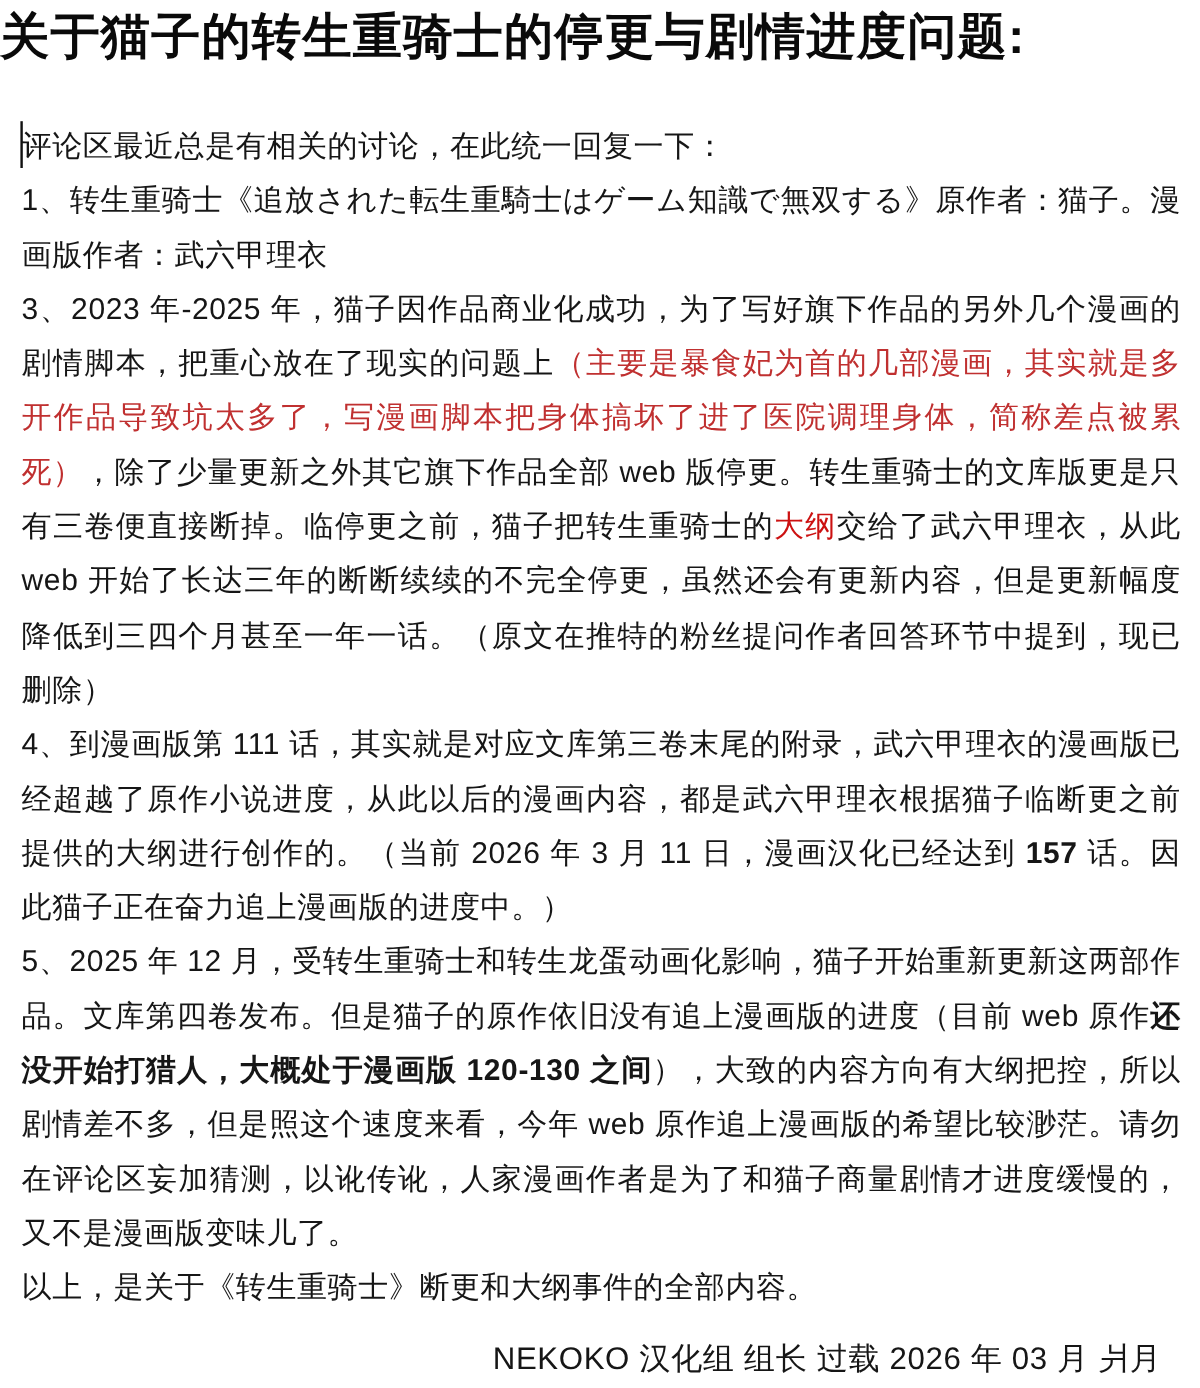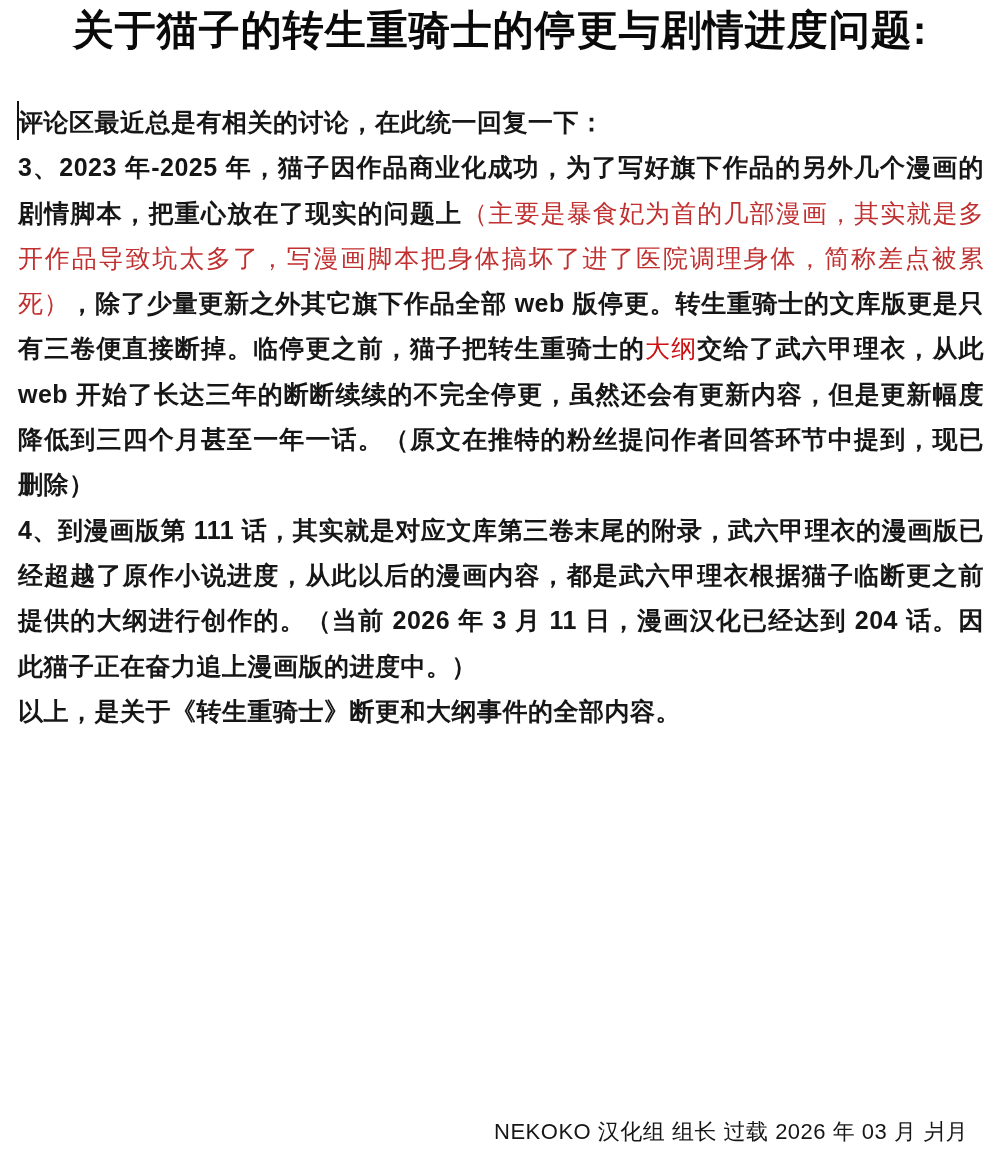--- a/index.html
+++ b/index.html
@@ -13,72 +13,74 @@
     position: relative;
     width: 1000px; height: 1157px;
     background: #ffffff;
     overflow: hidden;
   }
   .doc-title {
     position: absolute;
     top: 4px; left: 0;
     width: 100%;
     margin: 0;
-    text-align: center;
+    text-align: left;
     font-size: 41px;
     line-height: 52px;
     font-weight: 700;
     color: #0a0a0a;
     letter-spacing: 1px;
   }
   .doc-body {
     position: absolute;
     top: 100px; left: 18px;
     width: 966px;
     color: #161616;
   }
   .doc-body p {
     margin: 0;
     font-size: 25px;
     line-height: 45.3px;
     text-align: justify;
     letter-spacing: 0.5px;
   }
   .run { white-space: pre-wrap; }
-  .run.normal { color: inherit; font-weight: 700; }
+  .run.normal { color: inherit; font-weight: 400; }
   .run.red { color: var(--red-text, #c03030); font-weight: 400; }
   .run.bold { color: inherit; font-weight: 700; }
   .run.red-bold { color: var(--red-bold-text, #cc1111); font-weight: 400; }
   .caret {
     position: absolute;
     left: 17px; top: 101px;
     width: 2px; height: 39px;
     background: #111111;
   }
   .signature {
     position: absolute;
     top: 1112px; right: 32px;
-    font-size: 22px;
+    font-size: 26px;
     line-height: 40px;
     color: #161616;
     text-align: left;
     letter-spacing: 0.5px;
   }
 </style>
 </head>
 <body>
 
 <div class="page">
 
   <h1 class="doc-title">关于猫子的转生重骑士的停更与剧情进度问题:</h1>
 
   <div class="caret"></div>
 
   <div class="doc-body">
       <p><span class="run normal">评论区最近总是有相关的讨论，在此统一回复一下：</span></p>
+      <p><span class="run normal">1、转生重骑士《追放された転生重騎士はゲーム知識で無双する》原作者：猫子。漫画版作者：武六甲理衣</span></p>
       <p><span class="run normal">3、2023 年-2025 年，猫子因作品商业化成功，为了写好旗下作品的另外几个漫画的剧情脚本，把重心放在了现实的问题上</span><span class="run red">（主要是暴食妃为首的几部漫画，其实就是多开作品导致坑太多了，写漫画脚本把身体搞坏了进了医院调理身体，简称差点被累死）</span><span class="run normal">，除了少量更新之外其它旗下作品全部 web 版停更。转生重骑士的文库版更是只有三卷便直接断掉。临停更之前，猫子把转生重骑士的</span><span class="run red-bold">大纲</span><span class="run normal">交给了武六甲理衣，从此 web 开始了长达三年的断断续续的不完全停更，虽然还会有更新内容，但是更新幅度降低到三四个月甚至一年一话。（原文在推特的粉丝提问作者回答环节中提到，现已删除）</span></p>
-      <p><span class="run normal">4、到漫画版第 111 话，其实就是对应文库第三卷末尾的附录，武六甲理衣的漫画版已经超越了原作小说进度，从此以后的漫画内容，都是武六甲理衣根据猫子临断更之前提供的大纲进行创作的。（当前 2026 年 3 月 11 日，漫画汉化已经达到 </span><span class="run bold">204</span><span class="run normal"> 话。因此猫子正在奋力追上漫画版的进度中。）</span></p>
+      <p><span class="run normal">4、到漫画版第 111 话，其实就是对应文库第三卷末尾的附录，武六甲理衣的漫画版已经超越了原作小说进度，从此以后的漫画内容，都是武六甲理衣根据猫子临断更之前提供的大纲进行创作的。（当前 2026 年 3 月 11 日，漫画汉化已经达到 </span><span class="run bold">157</span><span class="run normal"> 话。因此猫子正在奋力追上漫画版的进度中。）</span></p>
+      <p><span class="run normal">5、2025 年 12 月，受转生重骑士和转生龙蛋动画化影响，猫子开始重新更新这两部作品。文库第四卷发布。但是猫子的原作依旧没有追上漫画版的进度（目前 web 原作</span><span class="run bold">还没开始打猎人，大概处于漫画版 120-130 之间</span><span class="run normal">），大致的内容方向有大纲把控，所以剧情差不多，但是照这个速度来看，今年 web 原作追上漫画版的希望比较渺茫。请勿在评论区妄加猜测，以讹传讹，人家漫画作者是为了和猫子商量剧情才进度缓慢的，又不是漫画版变味儿了。</span></p>
       <p><span class="run normal">以上，是关于《转生重骑士》断更和大纲事件的全部内容。</span></p>
     </div>
 
   <div class="signature">NEKOKO 汉化组 组长 过载 2026 年 03 月 爿月</div>
 
 </div>
 
 </body></html>

